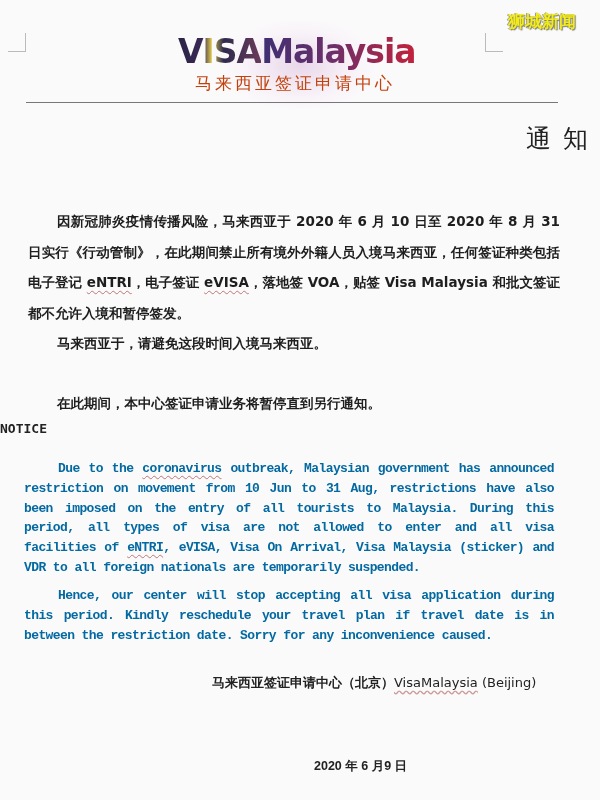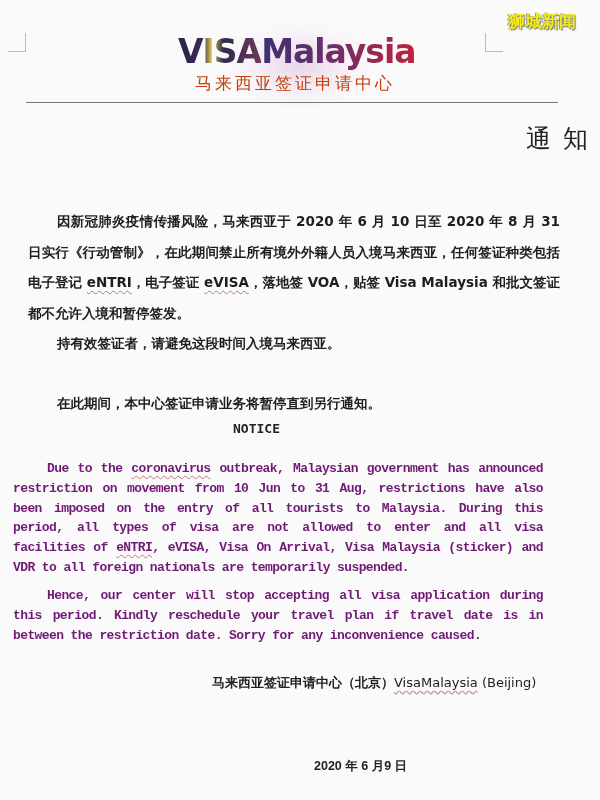--- a/index.html
+++ b/index.html
@@ -53,27 +53,27 @@
     .cn {
       position: absolute; left: 57px; width: 500px;
       font-family: "DejaVu Sans", sans-serif;
       font-size: 13.5px; font-weight: bold; line-height: 30.5px; color: #1e1e1e;
     }
     .cn.p1 { top: 178px; left: 28px; width: 532px; text-indent: 29px; text-align: justify; margin-top: 28px; }
     .cn.p2 { top: 328px; }
     .cn.p3 { top: 388px; }
     .underline-wave { text-decoration: underline wavy #b77; text-decoration-thickness: 1px; text-underline-offset: 3px; }
     .notice-h {
-      position: absolute; left: 0; width: 513px; top: 421px; text-align: center;
+      position: absolute; left: 0; width: 513px; top: 421px; text-align: left;
       font-family: "DejaVu Sans Mono", monospace; font-weight: bold; font-size: 13px; color: #222;
     }
     .en {
-      position: absolute; left: 13px; width: 530px;
+      position: absolute; left: 24px; width: 530px;
       font-family: "Liberation Mono", monospace;
-      font-size: 13px; font-weight: bold; line-height: 19.8px; color: #701a75;
+      font-size: 13px; font-weight: bold; line-height: 19.8px; color: #0369a1;
       text-align: justify; text-indent: 34px;
       letter-spacing: -0.6px;
     }
     .en.e1 { top: 459px; }
     .en.e2 { top: 586px; }
     .sign {
       position: absolute; left: 212px; top: 674px;
       font-family: "DejaVu Sans", sans-serif; font-weight: bold; font-size: 13px; color: #222;
       white-space: nowrap;
     }
@@ -97,21 +97,21 @@
   <span class="visa">VISA</span><span class="mal">Malaysia</span>
 </div>
 <div class="logo-sub">马来西亚签证申请中心</div>
 <div class="hr"></div>
 
 <div class="title">通知</div>
 
 <div class="cn p1">
   <span>因新冠肺炎疫情传播风险，马来西亚于 2020 年 6 月 10 日至 2020 年 8 月 31 日实行《行动管制》，在此期间禁止所有境外外籍人员入境马来西亚，任何签证种类包括电子登记 </span><span class="underline-wave">eNTRI</span><span>，电子签证 </span><span class="underline-wave">eVISA</span><span>，落地签 VOA，贴签 Visa Malaysia 和批文签证都不允许入境和暂停签发。</span>
 </div>
-<div class="cn p2">持有效签证者，请避免这段时间入境马来西亚。</div>
+<div class="cn p2">马来西亚于，请避免这段时间入境马来西亚。</div>
 <div class="cn p3">在此期间，本中心签证申请业务将暂停直到另行通知。</div>
 
 <div class="notice-h">NOTICE</div>
 
 <div class="en e1">
   <span>Due to the </span><span class="underline-wave">coronavirus</span><span> outbreak, Malaysian government has announced restriction on movement from 10 Jun to 31 Aug, restrictions have also been imposed on the entry of all tourists to Malaysia.  During this period, all types of visa are not allowed to enter and all visa facilities of </span><span class="underline-wave">eNTRI</span><span>, eVISA, Visa On Arrival, Visa Malaysia (sticker) and VDR to all foreign nationals are temporarily suspended.</span>
 </div>
 <div class="en e2">Hence, our center will stop accepting all visa application  during this period.  Kindly reschedule your travel plan if travel date is in between the restriction date.  Sorry for any inconvenience caused.</div>
 
 <div class="sign">

